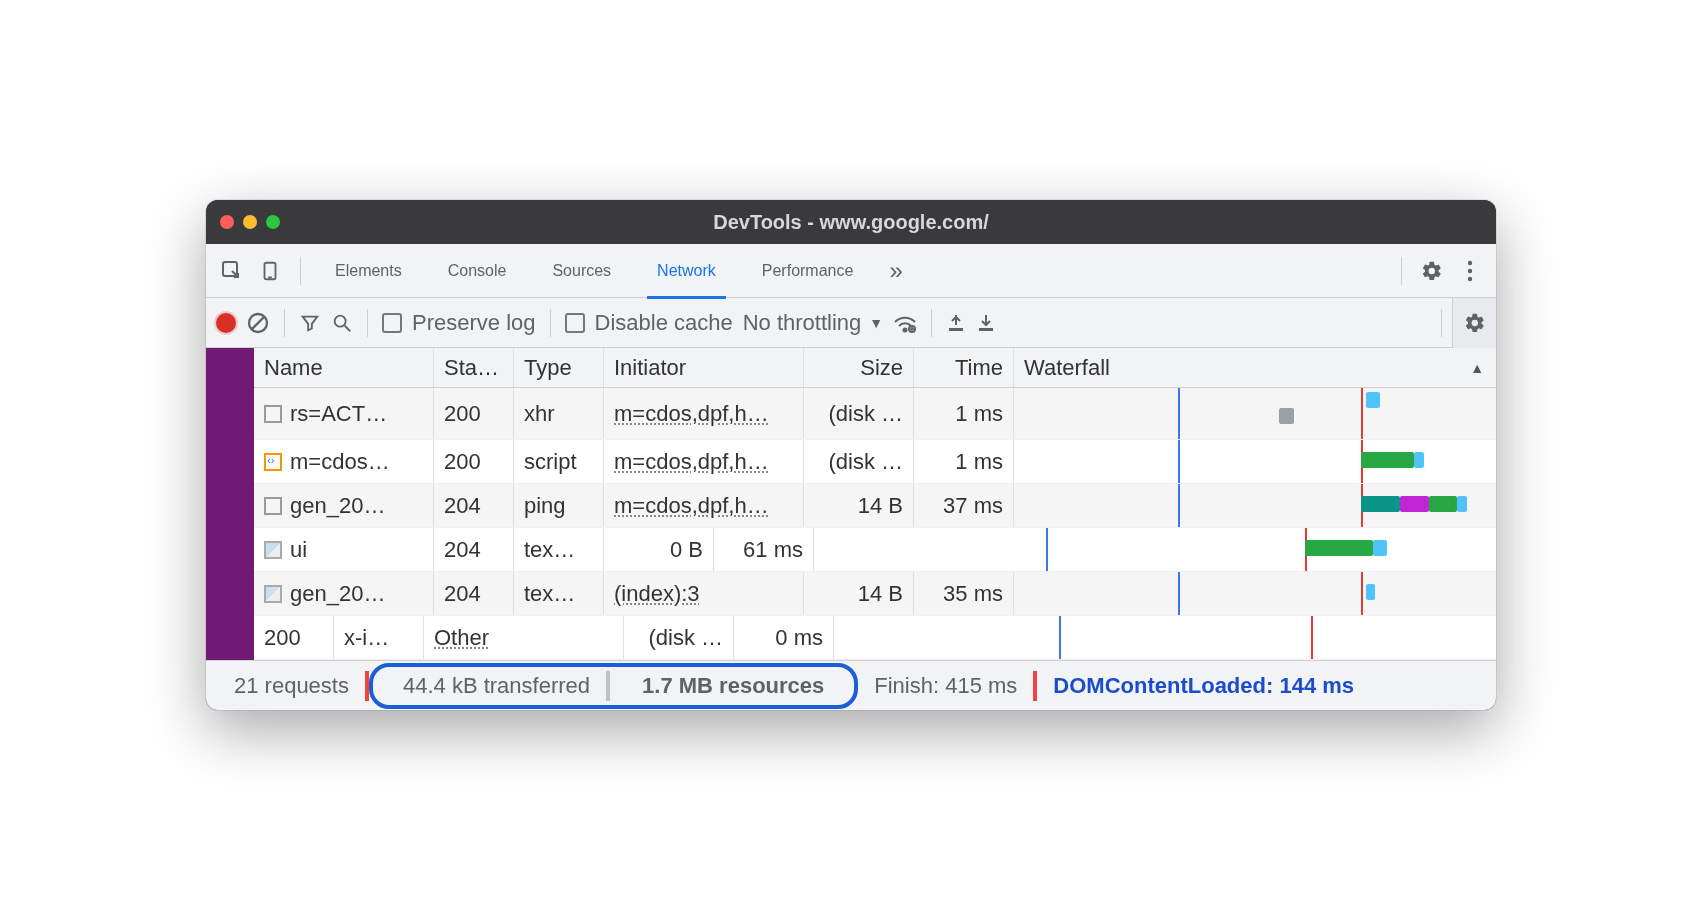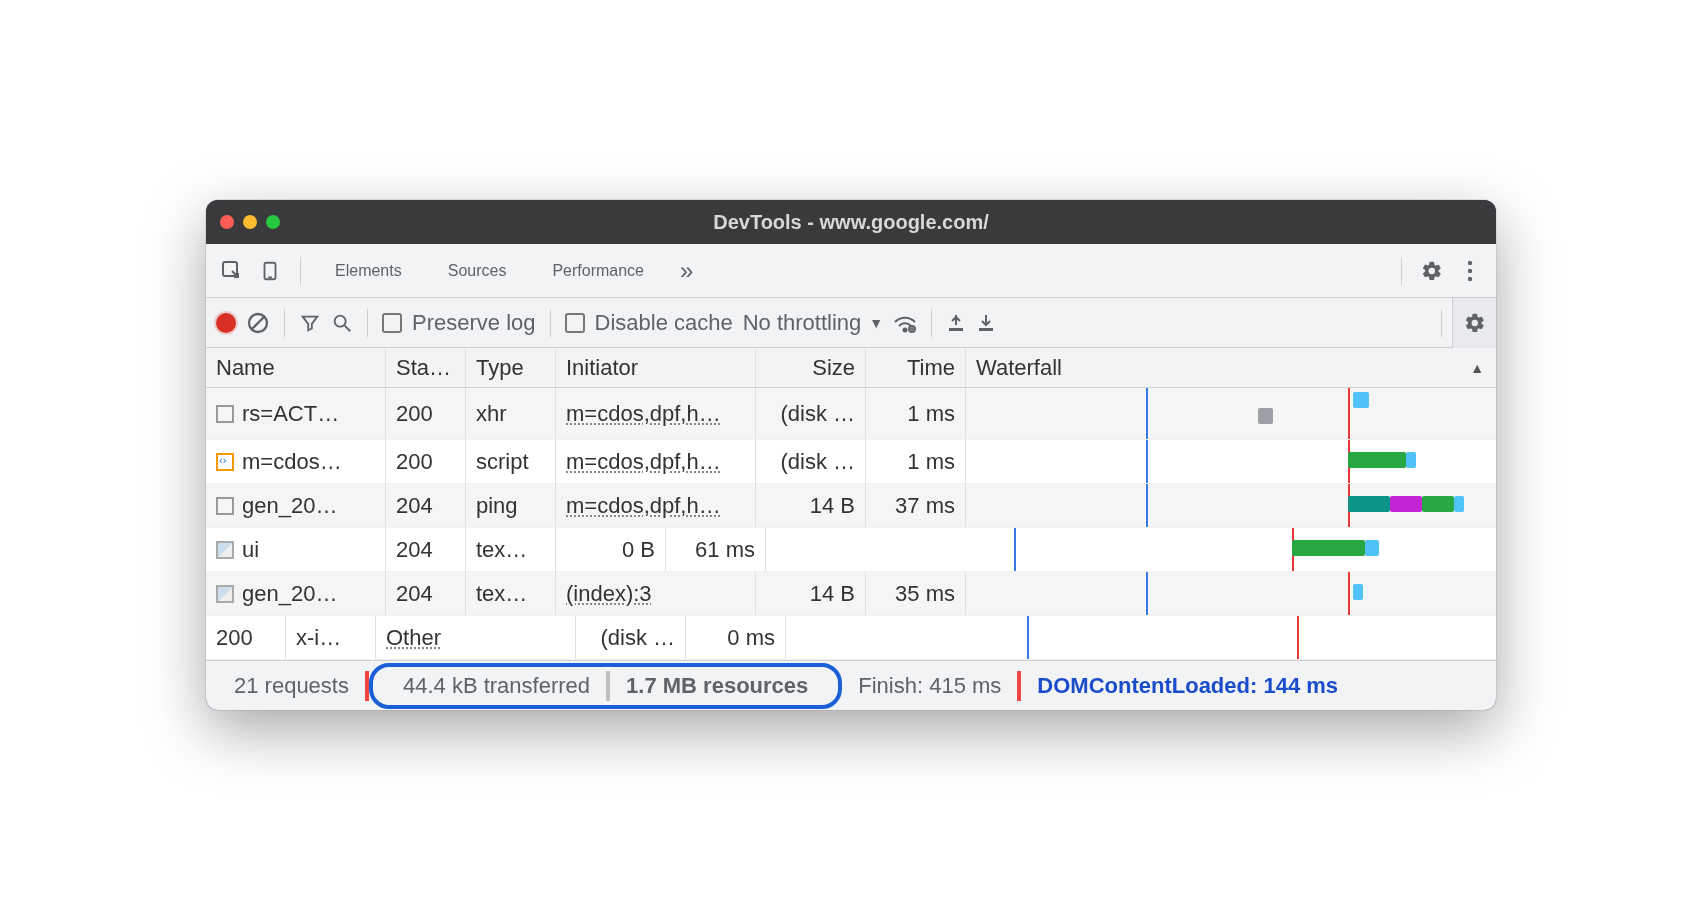--- a/index.html
+++ b/index.html
@@ -105,21 +105,21 @@
   .chk-wrap { display:flex; align-items:center; gap:4px; }
   .throttling { display:flex; align-items:center; gap:8px; cursor:pointer; }
   .dropdown-arrow { font-size: 14px; color:#5f6368; }
   .toolbar .spacer { flex: 1; }
   .toolbar .gear-box {
     background:#e8eaed; border-left:1px solid #d0d0d0;
     width:44px; height:50px; display:flex; align-items:center; justify-content:center;
     margin-right:-10px;
   }
   
-  .table { width: 100%; }
+  .table { width: 100%; padding-left: 48px; }
   .thead, .trow { display: flex; }
   .thead {
     background: #f1f3f4;
     border-bottom: 1px solid #d0d0d0;
     height: 40px;
   }
   .th, .td {
     border-right: 1px solid #e0e0e0;
     padding: 6px 10px;
     font-size: 22px;
@@ -179,21 +179,21 @@
     border-right: 4px solid #ef4444;
     height: 30px;
     display:flex; align-items:center;
   }
   .footer .seg:last-child { border-right:none;font-weight:bold; }
   .footer .highlight {
     border: 4px solid #1a5fd6;
     border-radius: 20px;
     padding: 4px 14px;
     display:flex;
-    gap:0;
+    gap:16px;
   }
   .footer .highlight .seg { border-right-color: #c0c0c0; }
   .footer .highlight .seg:last-child{border-right:none;}
   .footer .dcl { color:#1a4ccc; }
   svg { display:block; }
 </style>
 </head>
 <body>
 
 <div class="window">
@@ -215,21 +215,23 @@
         </svg>
     </div>
     <div class="icon-btn">
       <svg width="22" height="22" viewBox="0 0 24 24" fill="none" stroke="#5f6368" stroke-width="2">
           <rect x="6" y="3" width="12" height="18" rx="2"></rect>
           <line x1="10" y1="19" x2="14" y2="19"></line>
         </svg>
     </div>
     <div class="divider"></div>
     <div class="tab">Elements</div>
+    <div class="tab">Console</div>
     <div class="tab">Sources</div>
+    <div class="tab active">Network</div>
     <div class="tab">Performance</div>
     <div class="overflow">»</div>
     <div class="spacer"></div>
     <div class="divider"></div>
     <div class="icon-btn">
       <svg width="22" height="22" viewBox="0 0 24 24" fill="#5f6368">
           <path d="M19.14,12.94a7,7,0,0,0,.05-.94,7,7,0,0,0-.05-.94l2.11-1.65a.5.5,0,0,0,.12-.64l-2-3.46a.5.5,0,0,0-.61-.22l-2.49,1a7,7,0,0,0-1.63-.94l-.38-2.65A.5.5,0,0,0,13.77,2H9.77a.5.5,0,0,0-.49.42L8.9,5.07a7,7,0,0,0-1.63.94l-2.49-1a.5.5,0,0,0-.61.22l-2,3.46a.5.5,0,0,0,.12.64L4.4,11a7,7,0,0,0,0,1.88L2.29,14.5a.5.5,0,0,0-.12.64l2,3.46a.5.5,0,0,0,.61.22l2.49-1a7,7,0,0,0,1.63.94l.38,2.65a.5.5,0,0,0,.49.42h4a.5.5,0,0,0,.49-.42l.38-2.65a7,7,0,0,0,1.63-.94l2.49,1a.5.5,0,0,0,.61-.22l2-3.46a.5.5,0,0,0-.12-.64ZM11.77,15.5A3.5,3.5,0,1,1,15.27,12,3.5,3.5,0,0,1,11.77,15.5Z"></path>
         </svg>
     </div>
     <div class="icon-btn">

